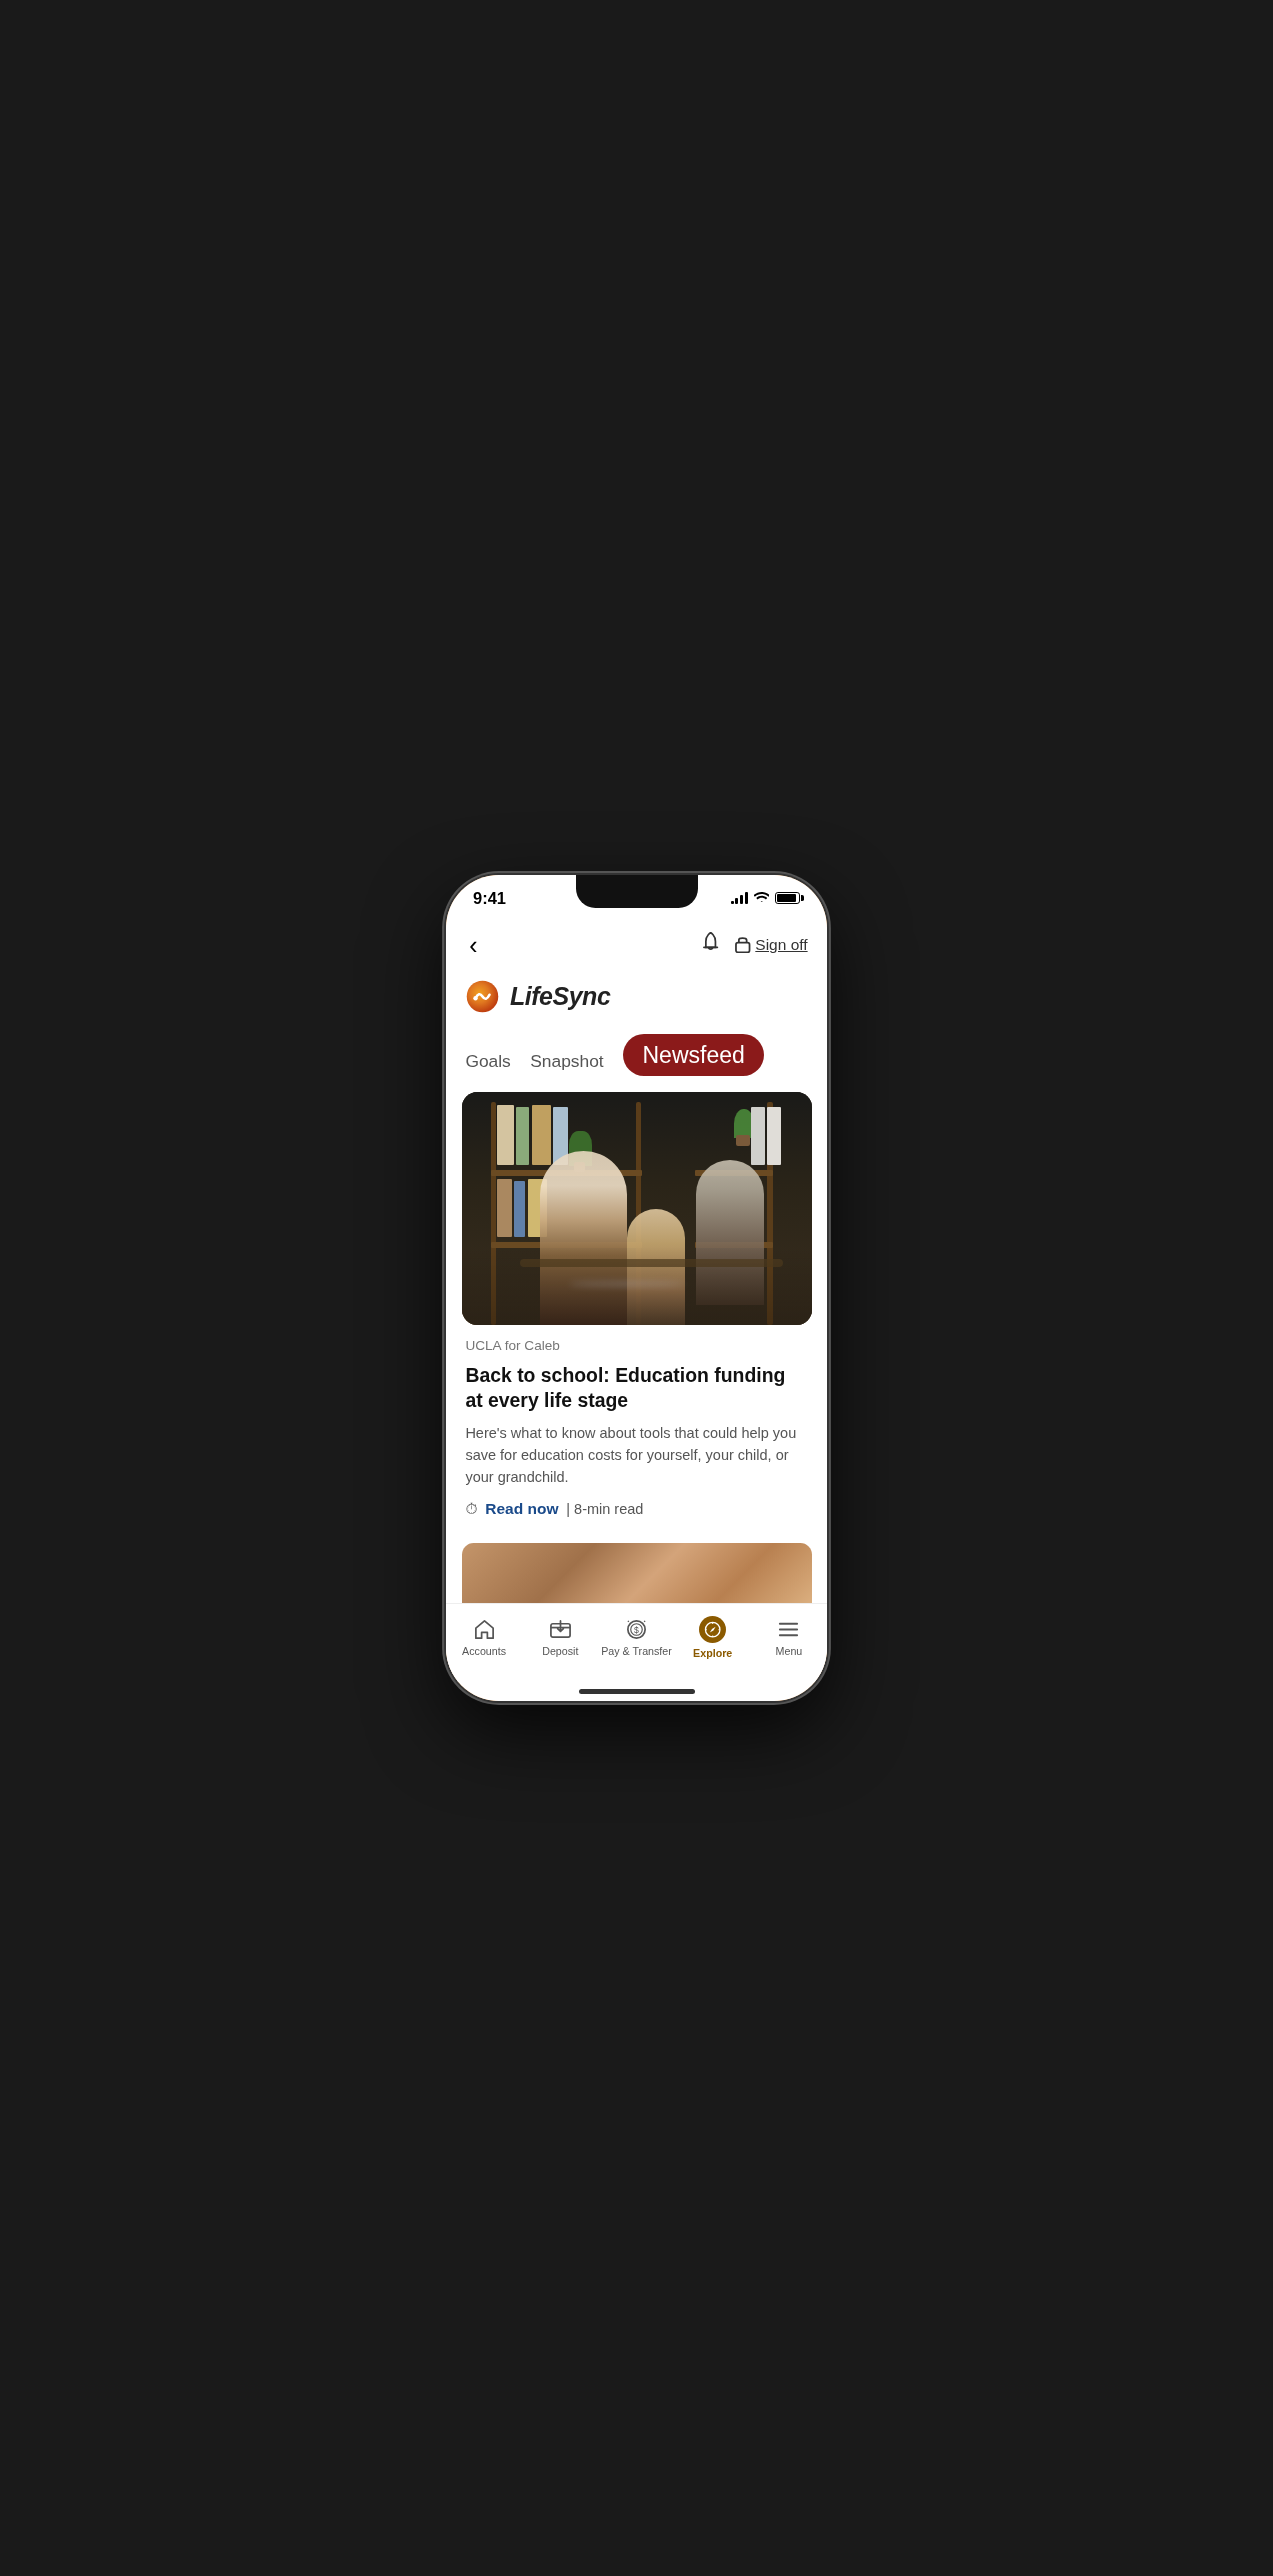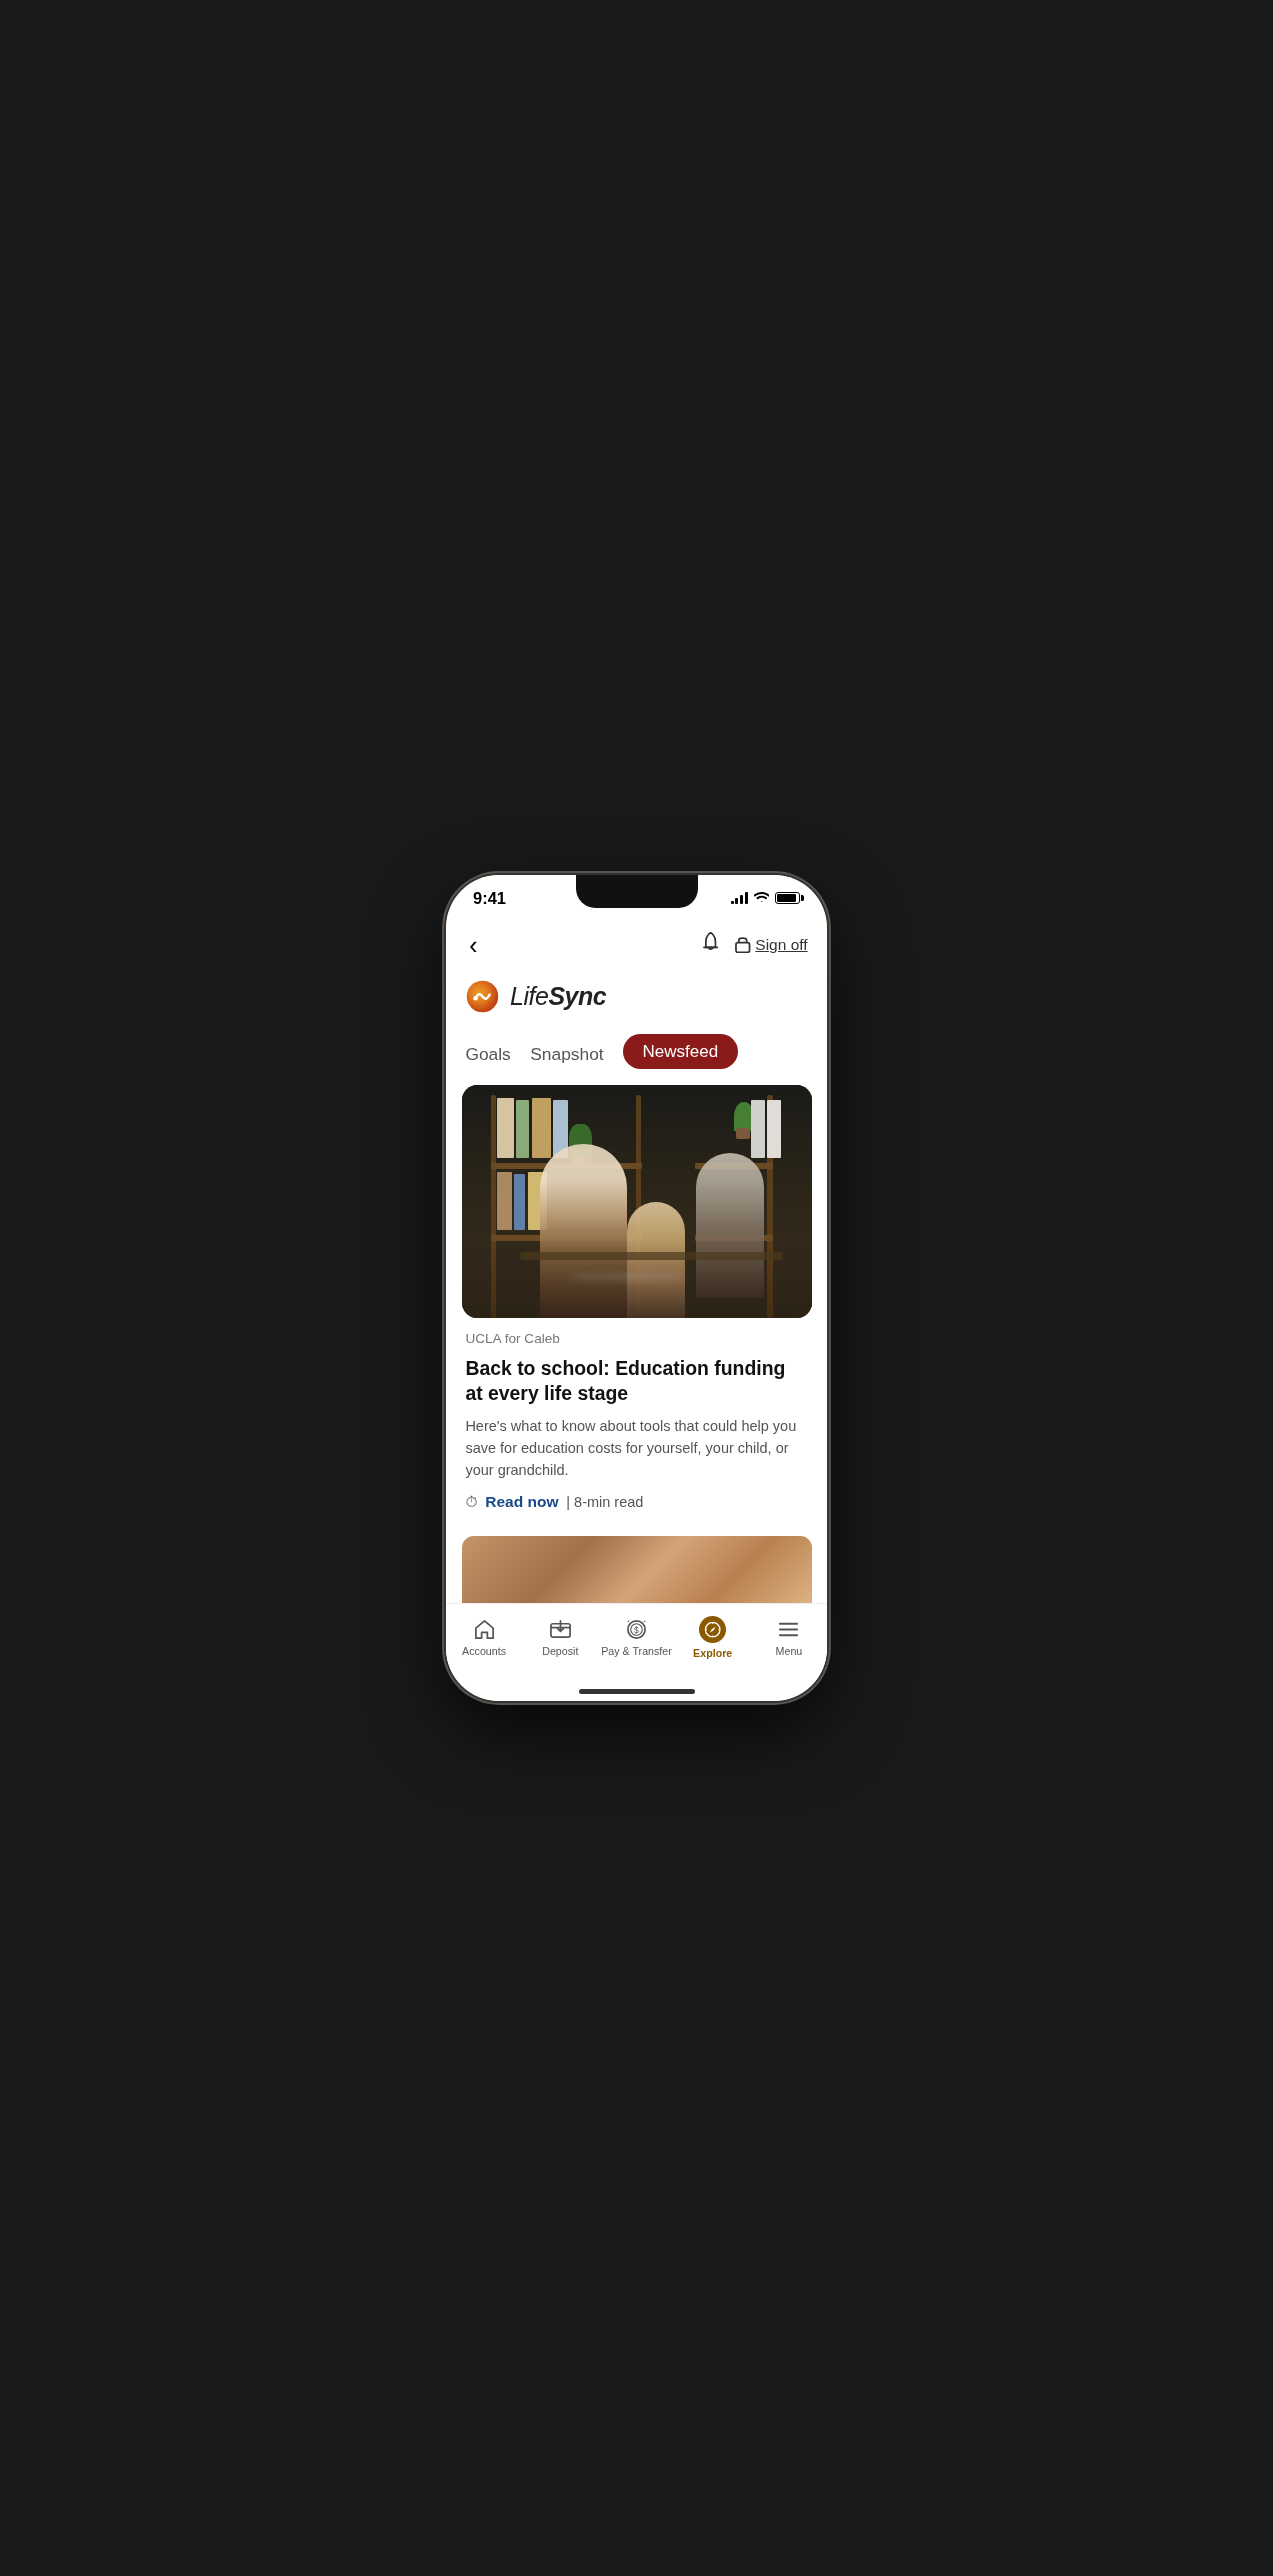--- a/index.html
+++ b/index.html
@@ -177,21 +177,21 @@
       padding: 7.8px 19.4px 15.5px;
       display: flex;
       align-items: center;
       gap: 9.7px;
     }
 
     .logo-text {
       font-size: 25px;
       font-style: italic;
       color: #222;
-      font-weight: 400;
+      font-weight: 700;
       letter-spacing: -0.5px;
     }
 
     
     .tabs {
       display: flex;
       align-items: flex-end;
       padding: 3.9px 19.4px 15.5px;
       gap: 19.4px;
     }
@@ -201,21 +201,21 @@
       color: #555;
       cursor: pointer;
       padding: 3.9px 0;
     }
 
     .tab.active-tab {
       background: #8b1a1a;
       color: #fff;
       padding: 7.8px 19.4px;
       border-radius: 21.3px;
-      font-size: 17px;
+      font-size: 23px;
       font-weight: 500;
     }
 
     
     .article-card {
       margin: 0 15.5px 15.5px;
     }
 
     .article-image {
       width: 100%;

